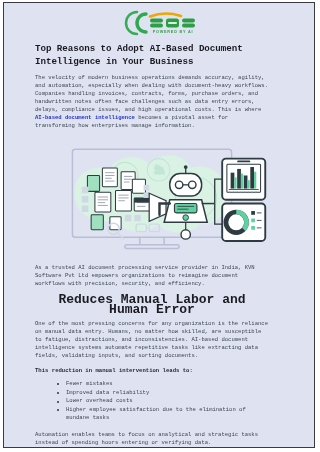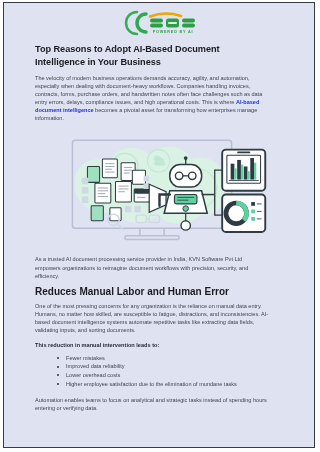--- a/index.html
+++ b/index.html
@@ -34,20 +34,21 @@
     align-items: center;
     padding-top: 9px;
     height: 30px;
     box-sizing: border-box;
   }
   .logo { display: block; }
 
   
   .content {
     padding: 4px 45px 0 31px;
+    font-family: Liberation Mono, monospace;
   }
 
   .doc-title {
     font-size: 9.2px;
     line-height: 12.6px;
     font-weight: bold;
     color: #1b1b22;
     margin: 6px 0 6px 0;
     letter-spacing: -0.05px;
   }
@@ -58,25 +59,26 @@
     color: #3d4450;
     margin: 0 0 7px 0;
     text-align: left;
   }
   .para .lnk {
     color: #2233cc;
     font-weight: bold;
   }
 
   .section-head {
-    font-size: 10px;
+    font-size: 13px;
     line-height: 10px;
     font-weight: bold;
     color: #1b1b22;
     margin: 0 0 5px 0;
+    text-align: center;
   }
 
   .lead-in {
     font-size: 5.6px;
     line-height: 8.05px;
     font-weight: bold;
     color: #1f2530;
     margin: 0 0 5px 0;
   }
 

